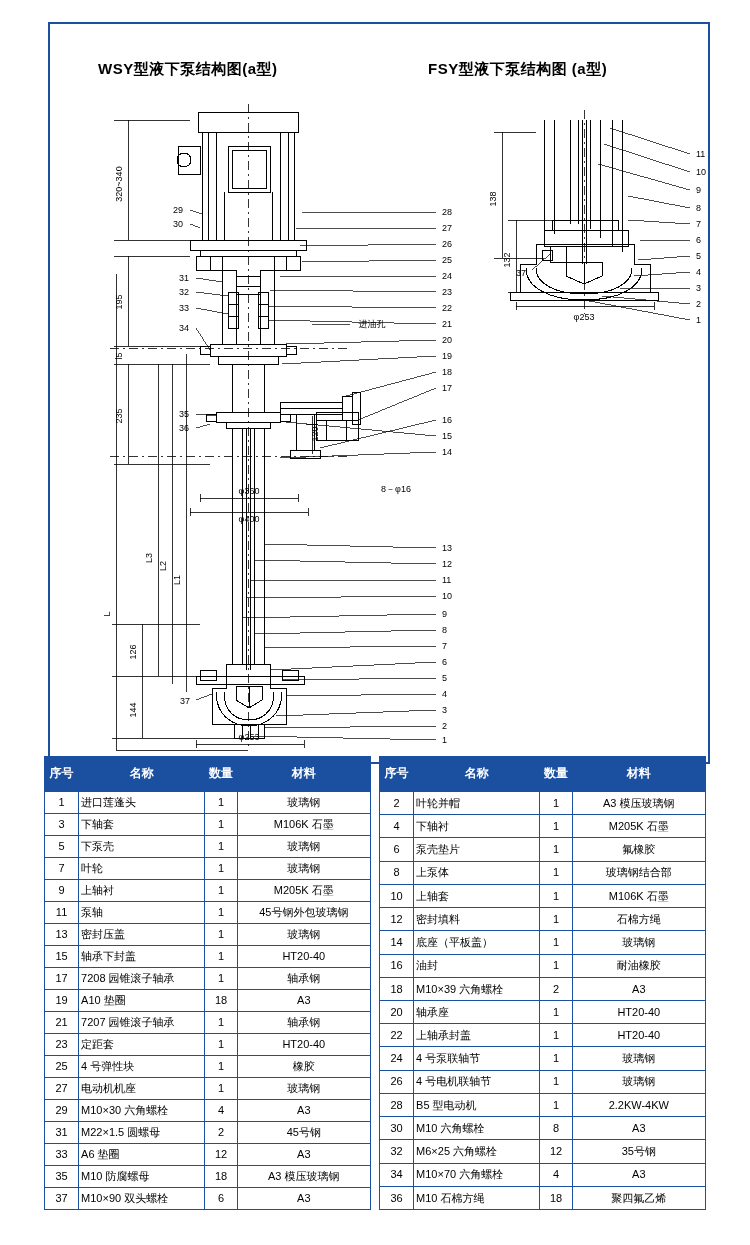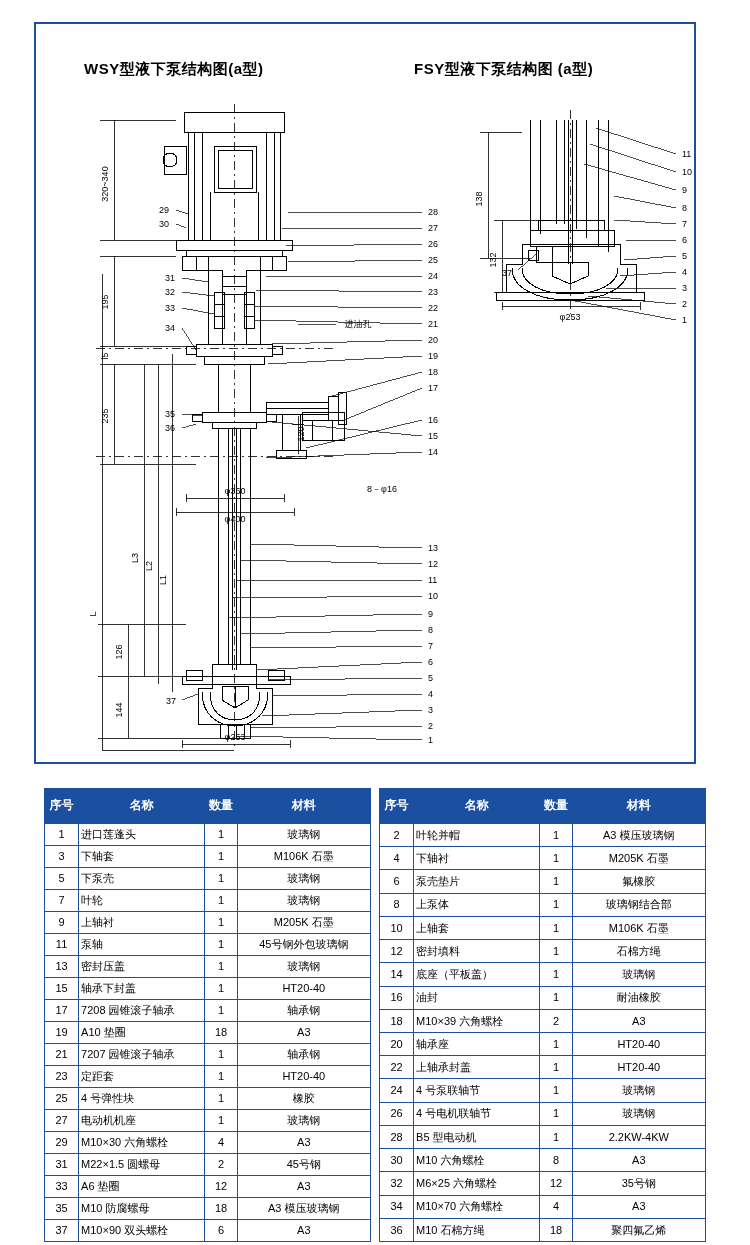--- a/index.html
+++ b/index.html
@@ -1,36 +1,36 @@
 <!DOCTYPE html>
 <html><head>
 <meta charset="utf-8">
 <style>
   html,body{margin:0;padding:0;background:#ffffff;}
   body{width:750px;height:1245px;font-family:"Liberation Sans","DejaVu Sans",sans-serif;color:#000;}
   .page{position:relative;width:750px;height:1245px;}
 
   
   .diagram-panel{
-    position:absolute;left:34px;top:22px;width:662px;height:742px;
+    position:absolute;left:48px;top:22px;width:662px;height:742px;
     border:2px solid #1b4fa0;background:#fff;box-sizing:border-box;
   }
   .dg-title{
     position:absolute;font-weight:bold;font-size:15px;letter-spacing:.5px;
     color:#000;white-space:nowrap;
   }
   .dg-title.left{left:48px;top:36px;}
   .dg-title.right{left:378px;top:36px;}
 
   .svg-wrap{position:absolute;left:0;top:0;width:658px;height:738px;}
   svg{display:block;}
 
   
   .tables{
-    position:absolute;left:44px;top:788px;width:662px;
+    position:absolute;left:44px;top:756px;width:662px;
     display:flex;gap:8px;
   }
   table{
     border-collapse:collapse;width:327px;table-layout:fixed;
     font-size:11px;
   }
   table.right{width:327px;}
   th,td{
     border:1px solid #1b4fa0;
     text-align:center;vertical-align:middle;

